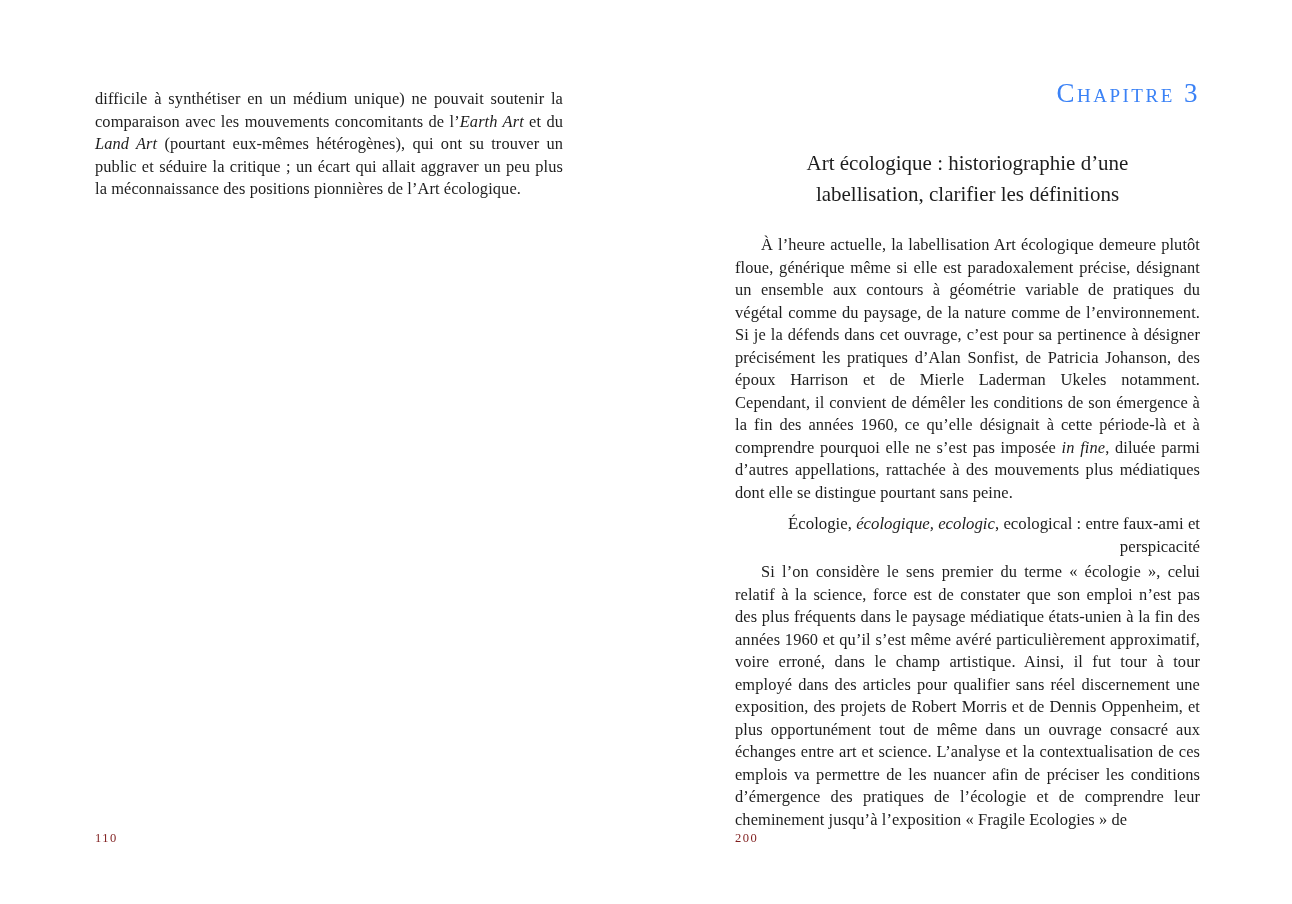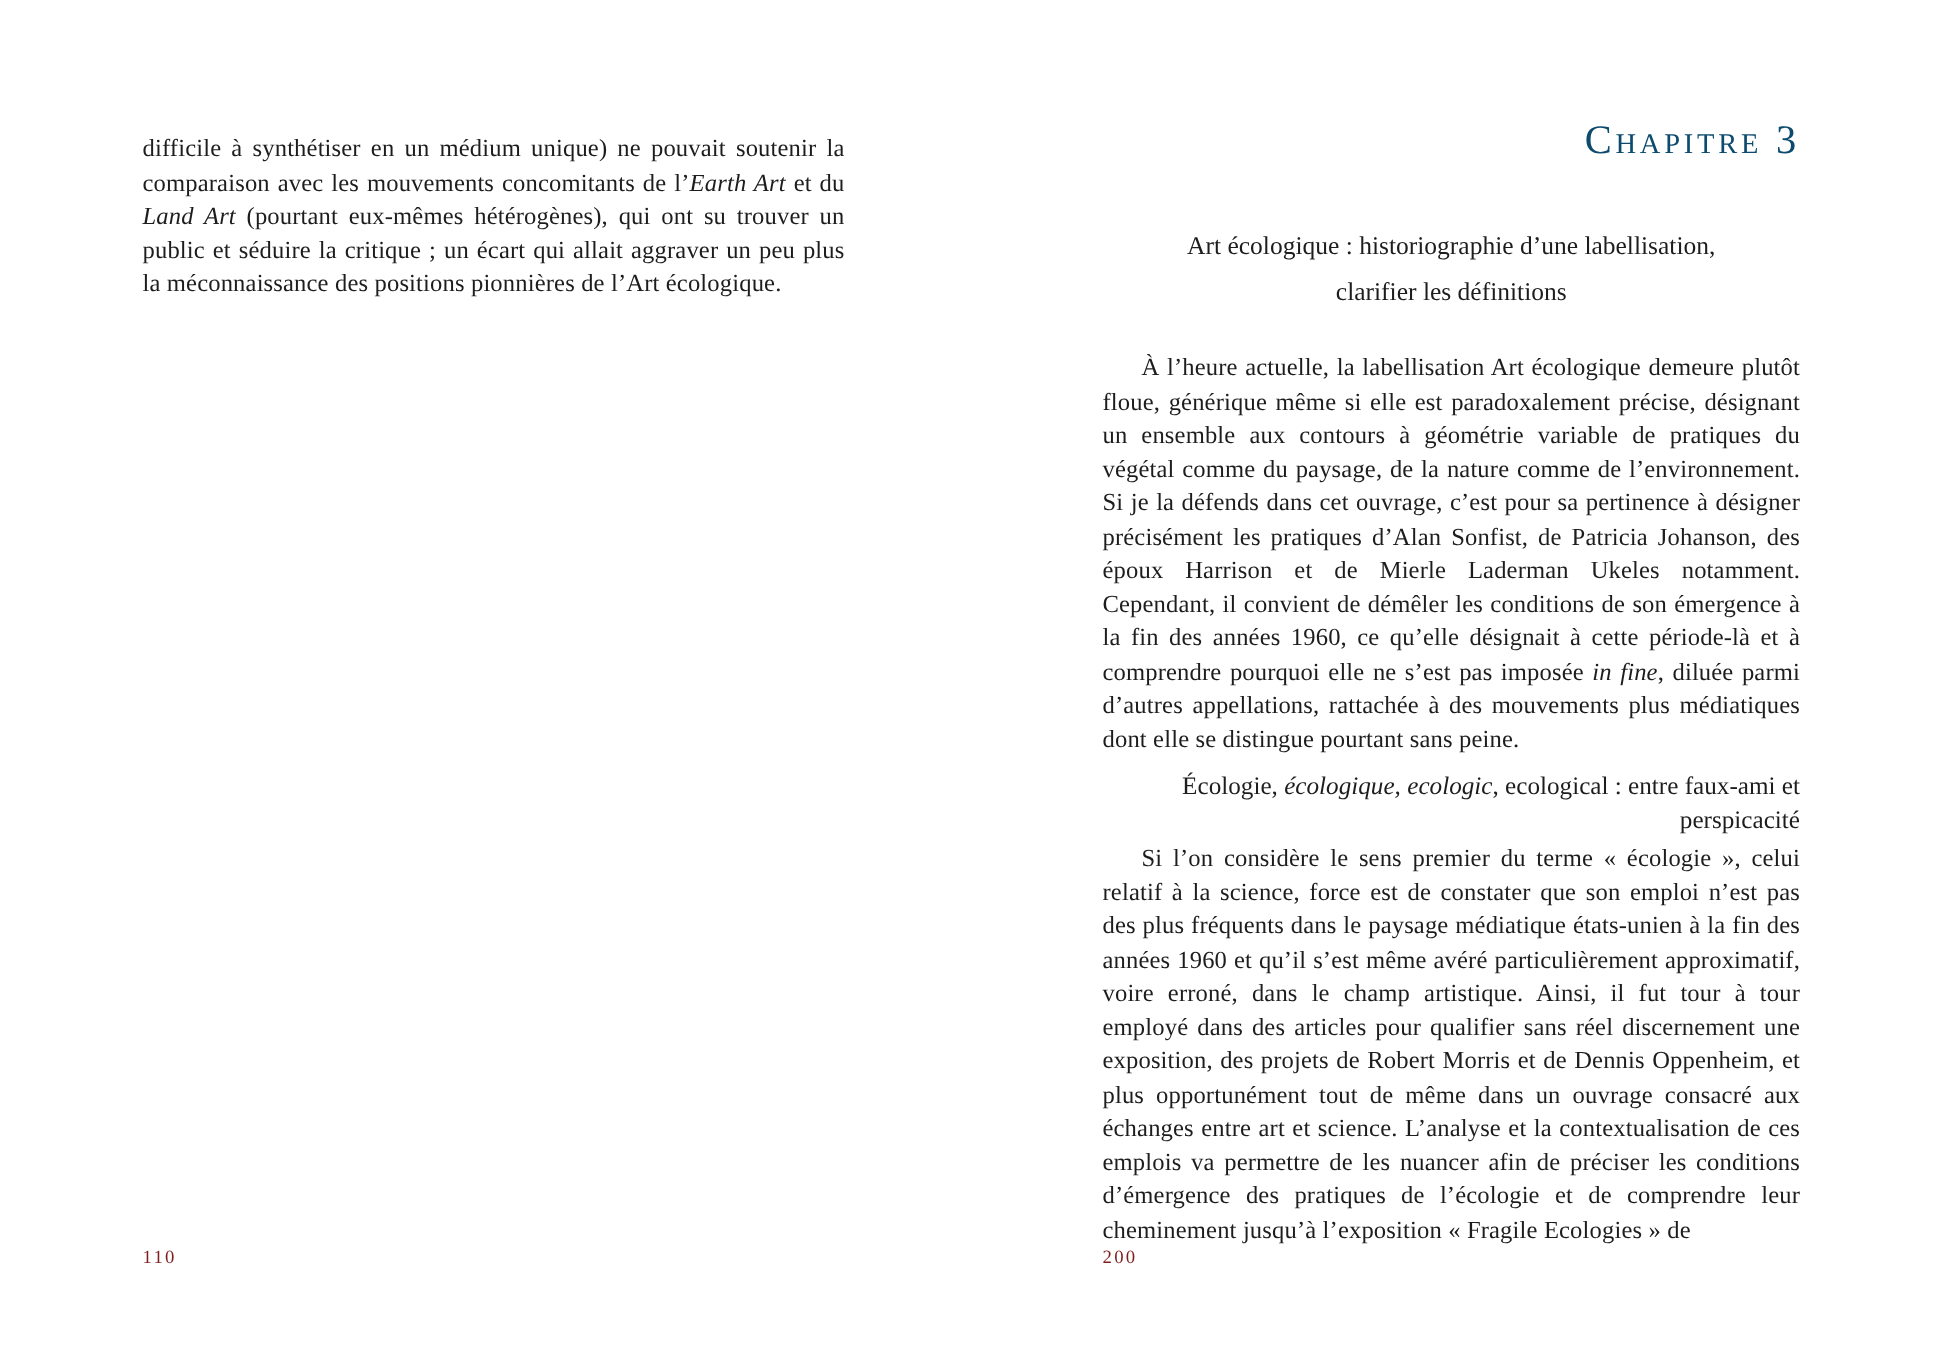--- a/index.html
+++ b/index.html
@@ -43,31 +43,31 @@
     position: absolute;
     left: 89px;
     top: 78px;
     width: 465px;
     margin: 0;
     text-align: right;
     font-weight: normal;
     font-size: 27px;
     font-variant: small-caps;
     letter-spacing: 2.5px;
-    color: #0c4a6e;
+    color: #3b82f6;
   }
   .chapter-title {
     position: absolute;
     left: 89px;
     top: 148px;
     width: 465px;
     margin: 0;
     text-align: center;
     font-weight: normal;
-    font-size: 17px;
+    font-size: 21px;
     line-height: 31px;
   }
   .chapter-title .title-inner {
     display: inline-block;
     max-width: 408px;
   }
   .para-1 {
     left: 89px;
     top: 234px;
     width: 465px;

